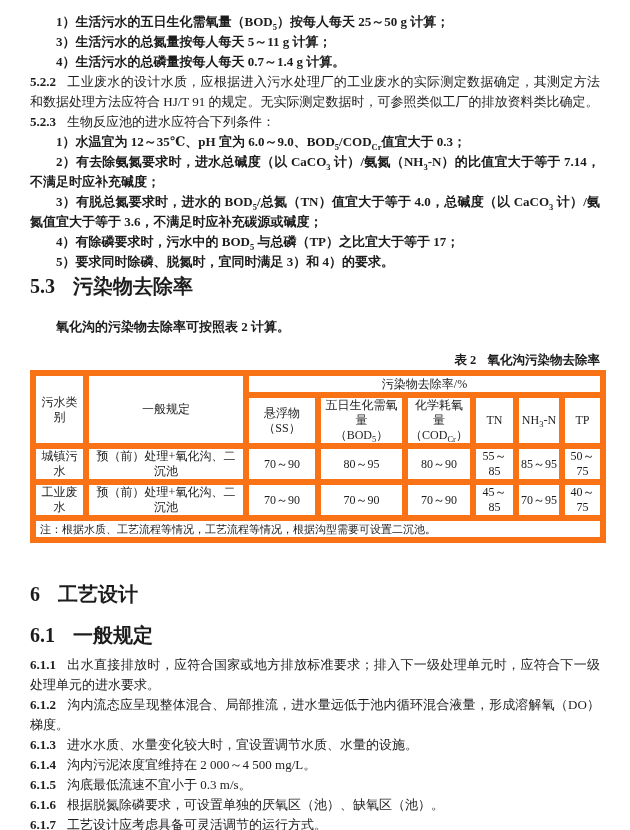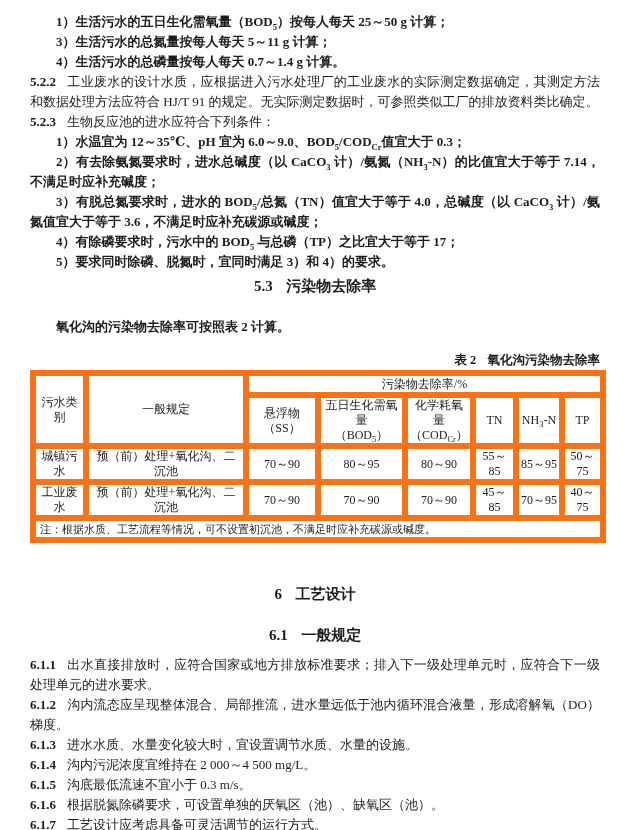--- a/index.html
+++ b/index.html
@@ -9,21 +9,21 @@
     font-family: "Liberation Serif", "DejaVu Serif", serif;
   }
   .page {
     padding: 12px 30px 0 30px;
     font-size: 13px; line-height: 20px;
     text-align: justify;
   }
   p { margin: 0; }
   .li { text-indent: 2em; font-weight: bold; }
   .clause .cnum { font-weight: bold; margin-right: 0.85em; }
-  h2, h3 { font-size: 15px; font-weight: bold; line-height: 21px; margin: 0; text-align: center; }
+  h2, h3 { font-size: 20px; font-weight: bold; line-height: 21px; margin: 0; text-align: left; }
   .hnum { margin-right: 0.9em; }
   .h53 { margin-top: 4px; }
   .p53 { margin-top: 20px; }
   .tcaption {
     margin-top: 14px; text-align: right; font-weight: bold;
     font-size: 12.5px; line-height: 18px;
   }
   .tcap-title { margin-left: 0.9em; }
   table {
     width: 570px; border-collapse: collapse; table-layout: fixed;
@@ -104,21 +104,21 @@
         <td>工业废水</td>
         <td>预（前）处理+氧化沟、二沉池</td>
         <td>70～90</td>
         <td>70～90</td>
         <td>70～90</td>
         <td>45～85</td>
         <td>70～95</td>
         <td>40～75</td>
       </tr>
       <tr class="notr">
-        <td colspan="8">注：根据水质、工艺流程等情况，可不设置初沉池，不满足时应补充碳源或碱度。</td>
+        <td colspan="8">注：根据水质、工艺流程等情况，工艺流程等情况，根据沟型需要可设置二沉池。</td>
       </tr>
     </tbody>
   </table>
 
   <h2 class="h6"><span class="hnum">6</span><span>工艺设计</span></h2>
 
   <h3 class="h61"><span class="hnum">6.1</span><span>一般规定</span></h3>
 
   <div class="sec61">
     <p class="clause"><span class="cnum">6.1.1</span><span>出水直接排放时，应符合国家或地方排放标准要求；排入下一级处理单元时，应符合下一级处理单元的进水要求。</span></p>

